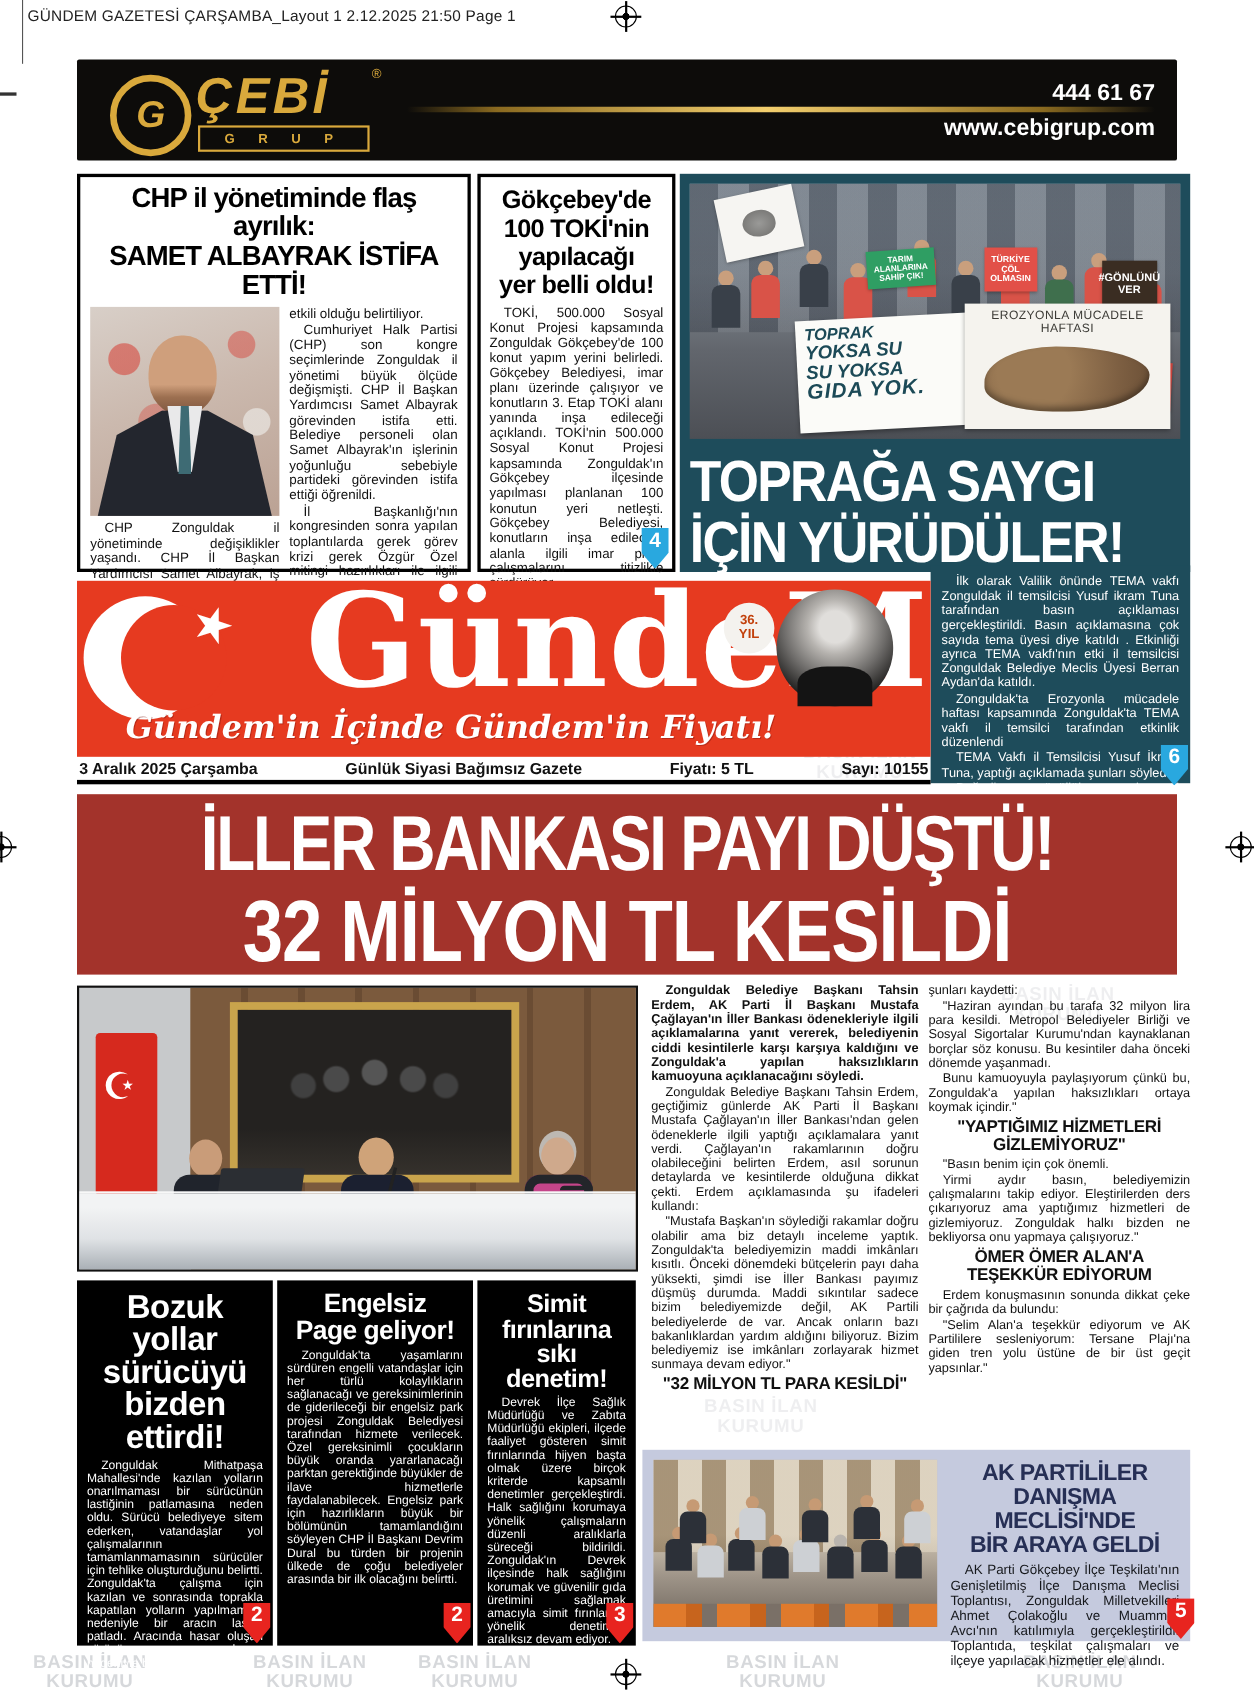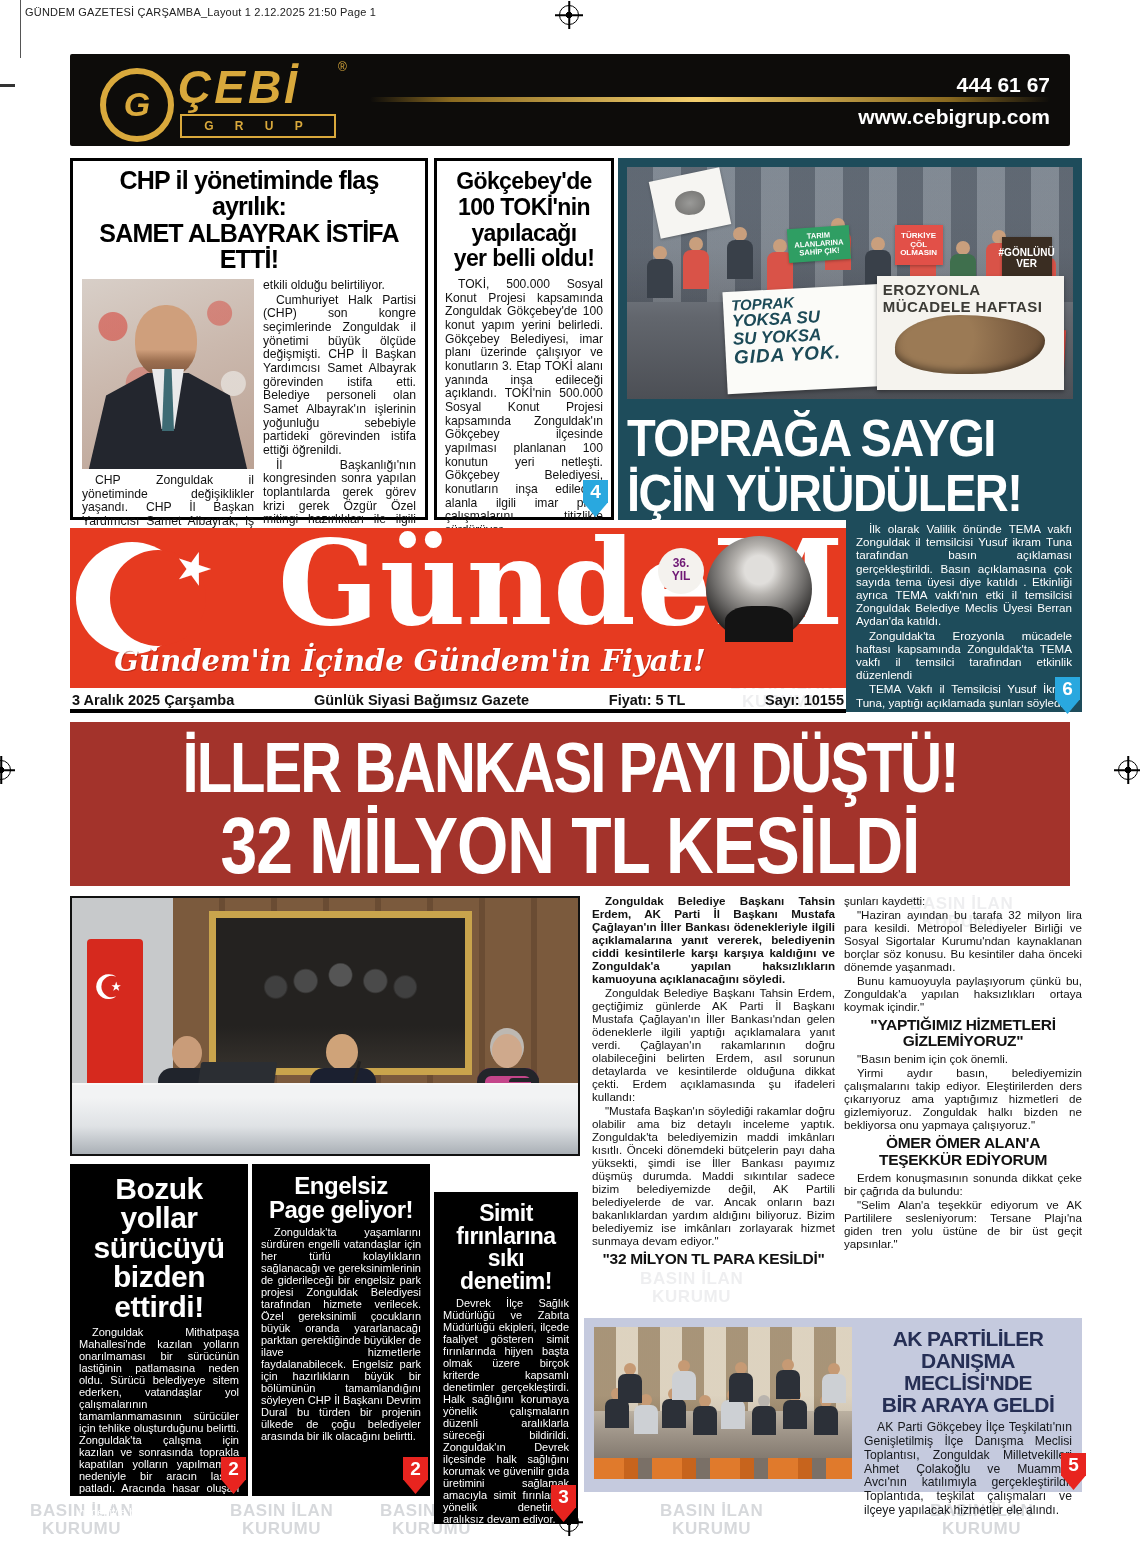--- a/index.html
+++ b/index.html
@@ -4,21 +4,21 @@
 <style>
   html,body{margin:0;padding:0;background:#ffffff;}
   #page{position:relative;width:1140px;height:1544px;background:#fff;overflow:hidden;
         font-family:"Liberation Sans",sans-serif;color:#111;}
   .abs{position:absolute;}
   .just{text-align:justify;}
   .ind{text-indent:13px;}
   p{margin:0 0 1px 0;}
 
   
-  #print-line{left:25px;top:6px;font-size:11px;color:#222;letter-spacing:.2px;text-align:right;}
+  #print-line{left:25px;top:6px;font-size:14px;color:#222;letter-spacing:.2px;text-align:right;}
   #print-vline{left:20px;top:0;width:1px;height:58px;background:#555;}
   #tick-left{left:0;top:84px;width:15px;height:3px;background:#333;}
 
   
   .reg{position:absolute;width:18px;height:18px;border:1.5px solid #000;border-radius:50%;
        background:radial-gradient(circle,#000 0 3px,transparent 3.5px);}
   .reg::before{content:'';position:absolute;left:-5px;right:-5px;top:50%;height:1.5px;background:#000;transform:translateY(-50%);}
   .reg::after{content:'';position:absolute;top:-5px;bottom:-5px;left:50%;width:1.5px;background:#000;transform:translateX(-50%);}
 
   
@@ -84,21 +84,21 @@
   .fig.green .bodyv{background:#3f6f4d;}
   #tema-banner{position:absolute;left:22%;top:52%;width:36%;height:44%;background:#fbfbf8;transform:rotate(-3deg);
       box-shadow:0 2px 4px rgba(0,0,0,.35);padding:6px 8px;box-sizing:border-box;color:#1c4a57;
       font-weight:800;font-style:italic;line-height:1.02;}
   #tema-banner .b1{font-size:15px;}
   #tema-banner .b2{font-size:17px;}
   #tema-banner .b3{font-size:17px;}
   #tema-banner .b4{font-size:19px;letter-spacing:1px;}
   #tema-week{position:absolute;left:56%;top:47%;width:42%;height:49%;background:#f5f3ee;
       box-shadow:0 2px 4px rgba(0,0,0,.35);padding:5px 6px;box-sizing:border-box;}
-  #tema-week .wk{font-size:15px;font-weight:bold;color:#3c3b36;letter-spacing:.4px;}
+  #tema-week .wk{font-size:11px;font-weight:normal;color:#3c3b36;text-align:center;letter-spacing:.4px;}
   #tema-map{position:absolute;left:10%;top:34%;width:80%;height:52%;background:
       radial-gradient(circle at 30% 40%,#9b7a55 0 30%,#7d5f42 70%,#6a4f36 100%);
       border-radius:46% 60% 52% 44%/58% 46% 60% 40%;box-shadow:inset 0 -4px 6px rgba(0,0,0,.35);}
   .placard{position:absolute;color:#fff;font-weight:800;text-align:center;box-shadow:0 1px 3px rgba(0,0,0,.3);
       display:flex;align-items:center;justify-content:center;padding:2px;box-sizing:border-box;line-height:1.05;}
   #sign-green{left:36%;top:26%;width:62px;height:34px;background:#2f9e63;font-size:7.5px;transform:rotate(-4deg);}
   #sign-red1{left:60%;top:25%;width:48px;height:40px;background:#e25048;font-size:8px;}
   #sign-dark{left:84%;top:30%;width:50px;height:44px;background:#3a2d22;font-size:10px;}
   #sign-white{left:6%;top:3%;width:72px;height:58px;background:#f6f5f2;transform:rotate(-12deg);color:#555;}
   #sign-white .soil{width:30px;height:24px;border-radius:50% 50% 46% 54%;background:radial-gradient(#9a9a98,#6f6e6c);}
@@ -117,21 +117,21 @@
   .marker.red{background:#e8241f;}
 
   
   #masthead{left:70px;top:528px;width:776px;height:160px;background:#e63a20;overflow:hidden;}
   #crescent-big{position:absolute;left:6px;top:14px;width:112px;height:112px;border-radius:50%;background:#fff;}
   #crescent-cut{position:absolute;left:40px;top:22px;width:96px;height:96px;border-radius:50%;background:#e63a20;}
   #mast-star{position:absolute;left:104px;top:14px;color:#fff;font-size:44px;transform:rotate(18deg);}
   #mast-title{position:absolute;left:208px;top:-10px;font-family:"DejaVu Serif","Liberation Serif",serif;
       font-weight:bold;font-size:118px;color:#fff;letter-spacing:1px;line-height:1.1;}
   #mast-badge{position:absolute;left:588px;top:20px;width:46px;height:46px;border-radius:50%;background:#f4f2ee;
-      color:#701a75;font-weight:bold;font-size:12px;text-align:center;line-height:1.1;padding-top:9px;box-sizing:border-box;}
+      color:#c2410c;font-weight:bold;font-size:12px;text-align:center;line-height:1.1;padding-top:9px;box-sizing:border-box;}
   #mast-ataturk{position:absolute;left:636px;top:8px;width:106px;height:106px;border-radius:50%;
       background:radial-gradient(circle at 50% 32%,#e0dedb 0 16%,#b5b2ae 28%,#6e6c6a 52%,#1c1b1a 78%);}
   #mast-ataturk::after{content:'';position:absolute;left:18%;bottom:0;width:64%;height:34%;
       background:#141414;border-radius:40% 40% 0 0;}
   #mast-slogan{position:absolute;left:30px;bottom:10px;width:620px;text-align:center;
       font-family:"DejaVu Serif","Liberation Serif",serif;font-style:italic;font-weight:bold;
       font-size:29px;color:#fff;text-shadow:1px 1px 0 rgba(120,20,10,.4);}
 
   #dateline{left:70px;top:690px;width:776px;height:23px;display:flex;align-items:center;
       justify-content:space-between;font-size:14.5px;font-weight:bold;border-bottom:4px solid #000;
@@ -176,21 +176,21 @@
   #main-col1{left:592px;}
   #main-col2{left:844px;width:238px;}
   .lead{font-weight:bold;}
   .subhead{font-size:15.5px;font-weight:800;text-align:center;letter-spacing:-.3px;margin:4px 0 3px 0;line-height:1.05;}
 
   
   .tealbox{position:absolute;top:1164px;height:332px;background:#000000;color:#fff;
       padding:10px 9px 8px 9px;box-sizing:border-box;}
   #box-roads{left:70px;width:178px;}
   #box-park{left:252px;width:178px;}
-  #box-simit{left:434px;width:144px;margin-top:28px;}
+  #box-simit{left:434px;width:144px;}
   .bx-line{font-weight:800;text-align:center;line-height:.98;letter-spacing:-.5px;}
   #box-roads .bx-line{font-size:30px;}
   #box-park .bx-line{font-size:24px;}
   #box-simit .bx-line{font-size:23px;}
   .bx-body{margin-top:5px;font-size:11px;line-height:1.09;}
 
   
   #ak-box{left:584px;top:1318px;width:498px;height:174px;background:#c5cade;padding:8px;box-sizing:border-box;}
   #ak-photo{position:absolute;left:10px;top:9px;width:258px;height:152px;overflow:hidden;
       background:linear-gradient(180deg,#cfc4b2 0 45%,#9e9488 70%,#6e655c 100%);}

